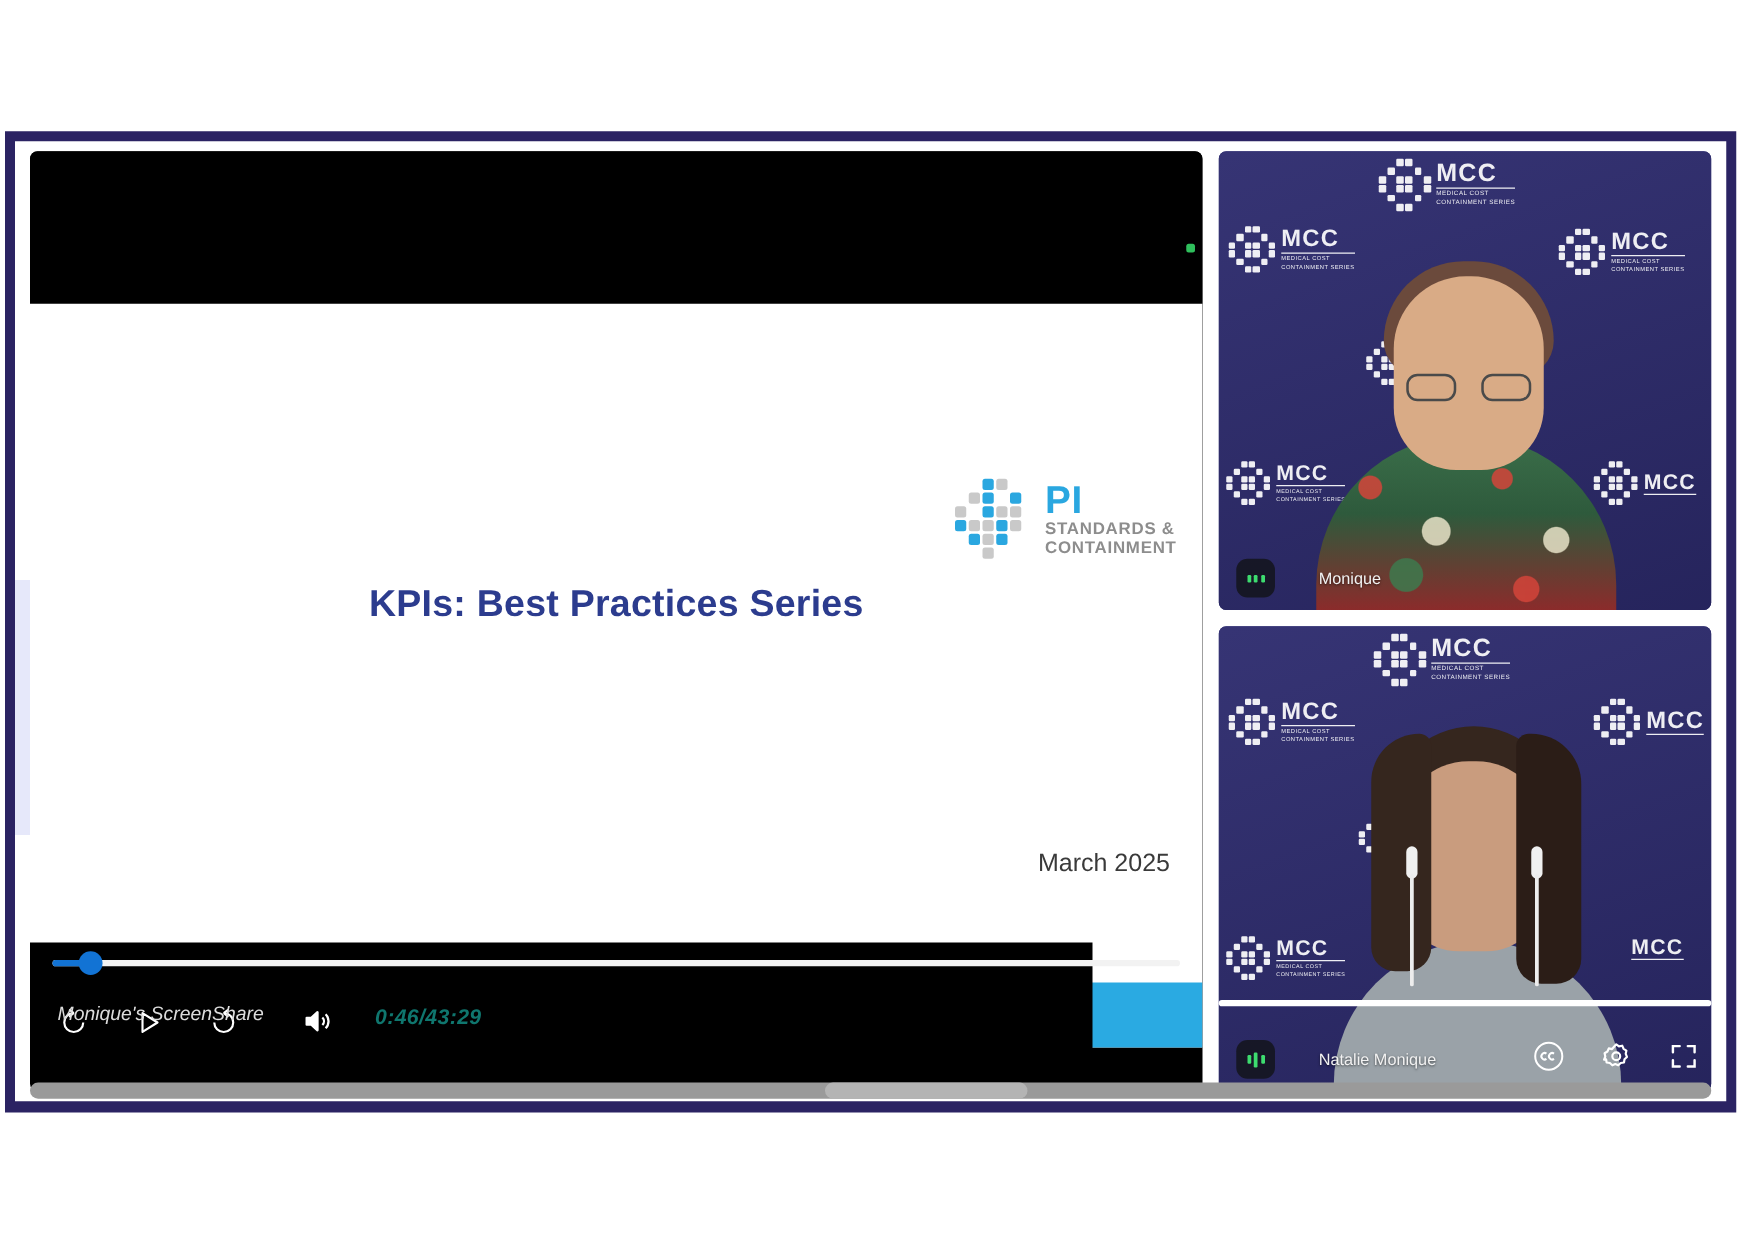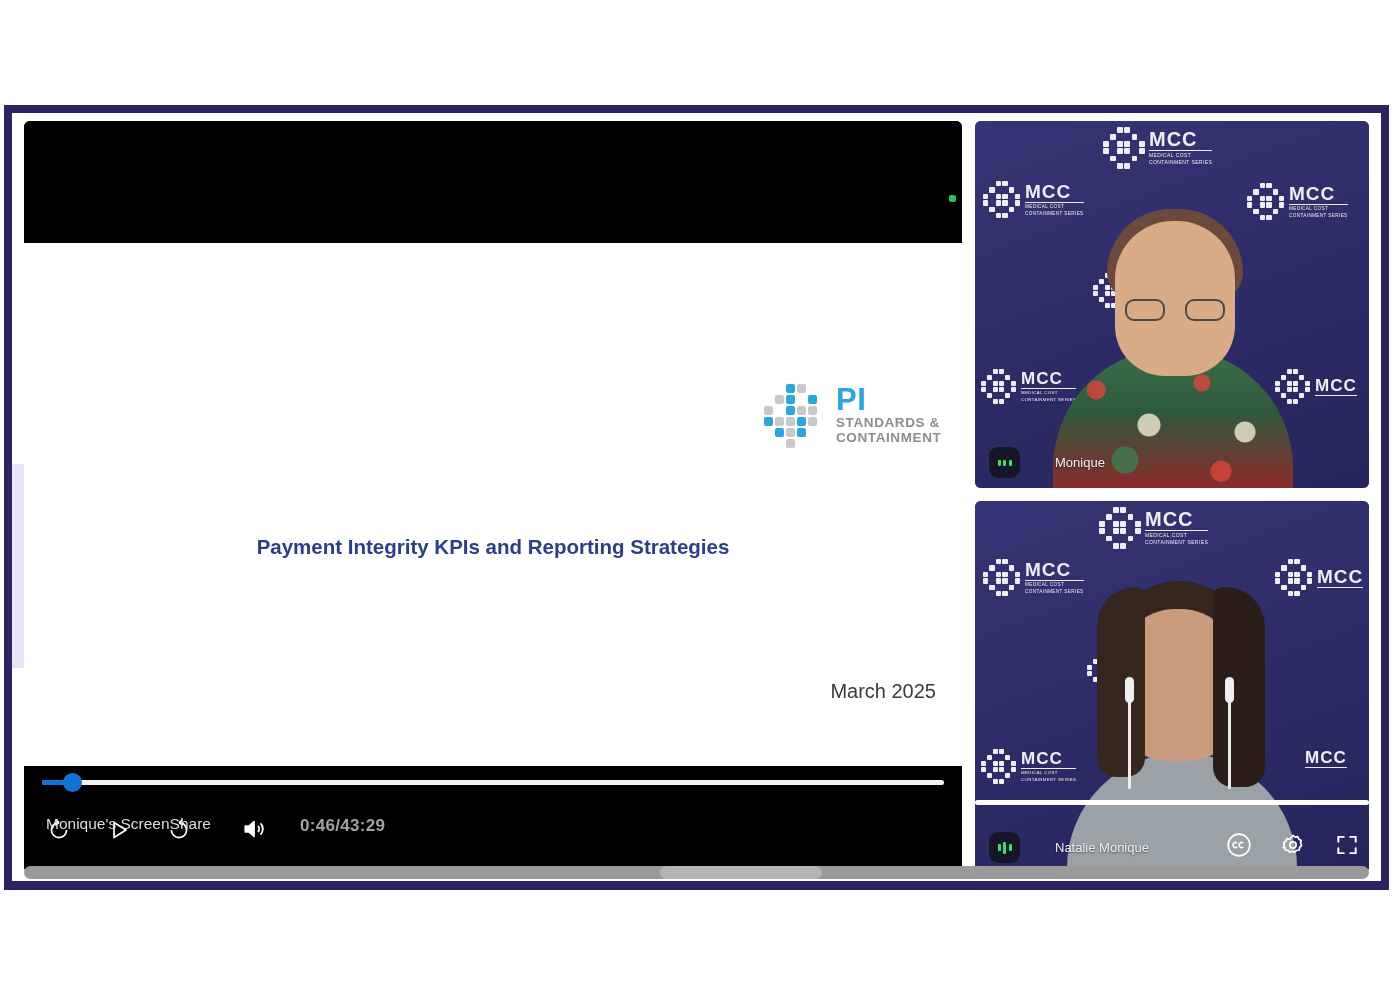--- a/index.html
+++ b/index.html
@@ -59,21 +59,21 @@
     position: absolute;
     left: 0; top: 122px;
     width: 938px; height: 595px;
     background: #ffffff;
   }
 
   
   #pi-logo {
     position: absolute;
     left: 740px; top: 140px;
-    display: flex; align-items: flex-end; gap: 10px;
+    display: flex; align-items: flex-start; gap: 10px;
   }
   #pi-mark { position: relative; width: 62px; height: 62px; }
   #pi-mark .sq { position: absolute; border-radius: 2px; }
   #pi-text { line-height: 1.08; }
   #pi-text .pi-big {
     font-size: 31px; font-weight: 700; color: #2aa7e0;
     letter-spacing: 0.5px; display: block;
   }
   #pi-text .pi-sub {
     font-size: 13.5px; font-weight: 700; color: #8d8d8d;
@@ -116,23 +116,24 @@
     display: block; font-weight: 700; color: #ffffff;
     letter-spacing: 1px; border-bottom: 1px solid #ffffff; padding-bottom: 1px;
   }
   .mcc-wordmark .mcc-sub {
     display: block; color: #ffffff; letter-spacing: 0.4px; margin-top: 2px;
   }
 
   
   #share-controls {
     position: absolute;
-    left: 0; bottom: 4px;
-    width: 938px; height: 103px;
+    left: 0; bottom: 16px;
+    width: 850px; height: 103px;
     background: #000000;
+    font-style: italic;
   }
   #scrub-track {
     position: absolute;
     left: 18px; top: 14px;
     width: 902px; height: 5px;
     background: #f2f2f2;
     border-radius: 3px;
   }
   #scrub-filled {
     position: absolute; left: 0; top: 0;
@@ -163,21 +164,21 @@
     font-size: 15.5px; color: #dcdcdc;
     white-space: nowrap;
   }
   #vol-icon {
     position: absolute; left: 216px; top: 50px;
     width: 28px; height: 26px; color: #ffffff;
   }
   #time-display {
     position: absolute;
     left: 276px; top: 50px;
-    font-size: 17px; font-weight: 700; color: #a3a3a3;
+    font-size: 17px; font-weight: 700; color: #0f766e;
     letter-spacing: 0.3px;
   }
 
   
   #people-col {
     position: absolute;
     left: 975px; top: 121px;
     width: 394px; height: 752px;
   }
   .tile {
@@ -357,21 +358,21 @@
           <span class="sq" style="left: 33px; top: 44px; width: 9px; height: 9px; background: rgb(42, 167, 224);"></span>
           <span class="sq" style="left: 22px; top: 55px; width: 9px; height: 9px; background: rgb(201, 201, 201);"></span>
         </div>
       <div id="pi-text">
         <span class="pi-big">PI</span>
         <span class="pi-sub">STANDARDS &amp;</span>
         <span class="pi-sub">CONTAINMENT</span>
       </div>
     </div>
 
-    <div id="slide-subtitle">Payment Integrity KPIs and Reporting Strategies</div>
+    <div id="slide-title">KPIs: Best Practices Series</div>
     <div id="slide-date">March 2025</div>
 
     <div id="slide-footer">
       <span class="mcc-mark" style="width:34px;height:34px;">
           <span class="seg" style="left: 12.1429px; top: 0px; width: 4.97857px; height: 4.97857px;"></span>
           <span class="seg" style="left: 18.2143px; top: 0px; width: 4.97857px; height: 4.97857px;"></span>
           <span class="seg" style="left: 6.07143px; top: 6.07143px; width: 4.97857px; height: 4.97857px;"></span>
           <span class="seg" style="left: 24.2857px; top: 6.07143px; width: 4.97857px; height: 4.97857px;"></span>
           <span class="seg" style="left: 0px; top: 12.1429px; width: 4.97857px; height: 4.97857px;"></span>
           <span class="seg" style="left: 12.1429px; top: 12.1429px; width: 4.97857px; height: 4.97857px;"></span>

